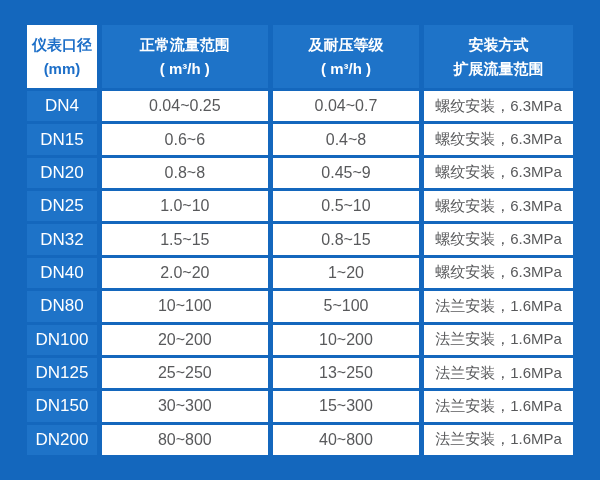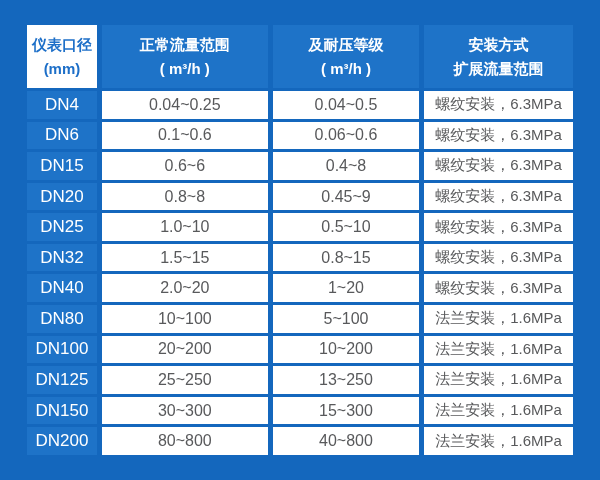--- a/index.html
+++ b/index.html
@@ -81,27 +81,21 @@
         <span>( m³/h )</span>
       </th>
       <th>
         <span>安装方式</span><br>
         <span>扩展流量范围</span>
       </th>
     </tr>
     <tr>
       <td class="dn">DN4</td>
       <td class="val">0.04~0.25</td>
-      <td class="val">0.04~0.5</td>
-      <td class="inst">螺纹安装，6.3MPa</td>
-    </tr>
-    <tr>
-      <td class="dn">DN6</td>
-      <td class="val">0.1~0.6</td>
-      <td class="val">0.06~0.6</td>
+      <td class="val">0.04~0.7</td>
       <td class="inst">螺纹安装，6.3MPa</td>
     </tr>
     <tr>
       <td class="dn">DN15</td>
       <td class="val">0.6~6</td>
       <td class="val">0.4~8</td>
       <td class="inst">螺纹安装，6.3MPa</td>
     </tr>
     <tr>
       <td class="dn">DN20</td>

